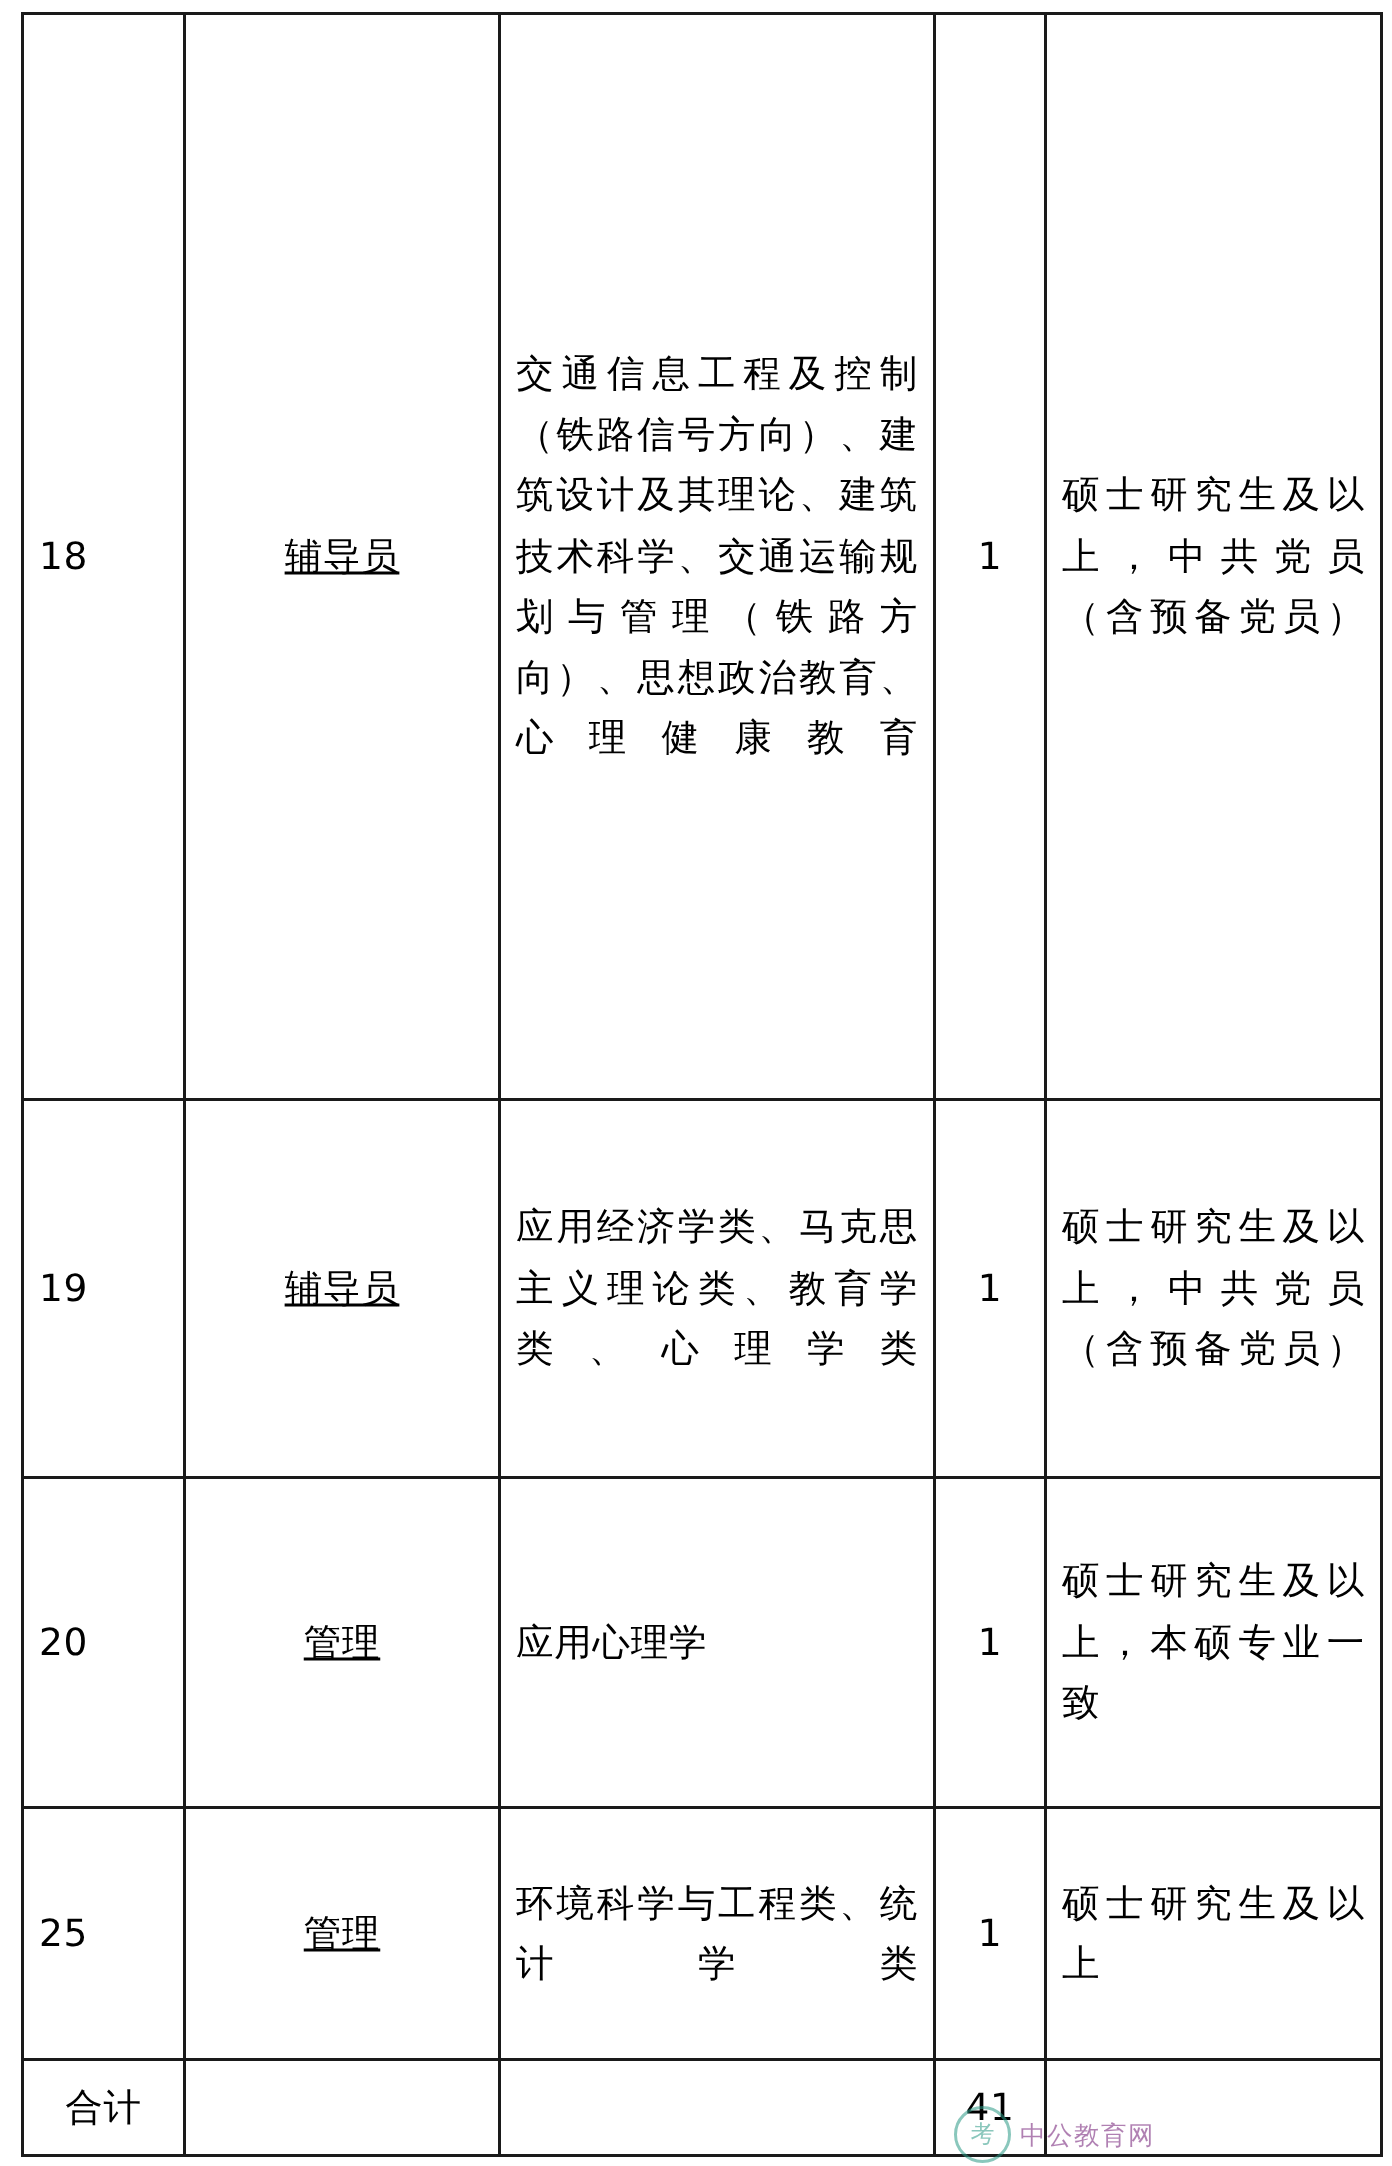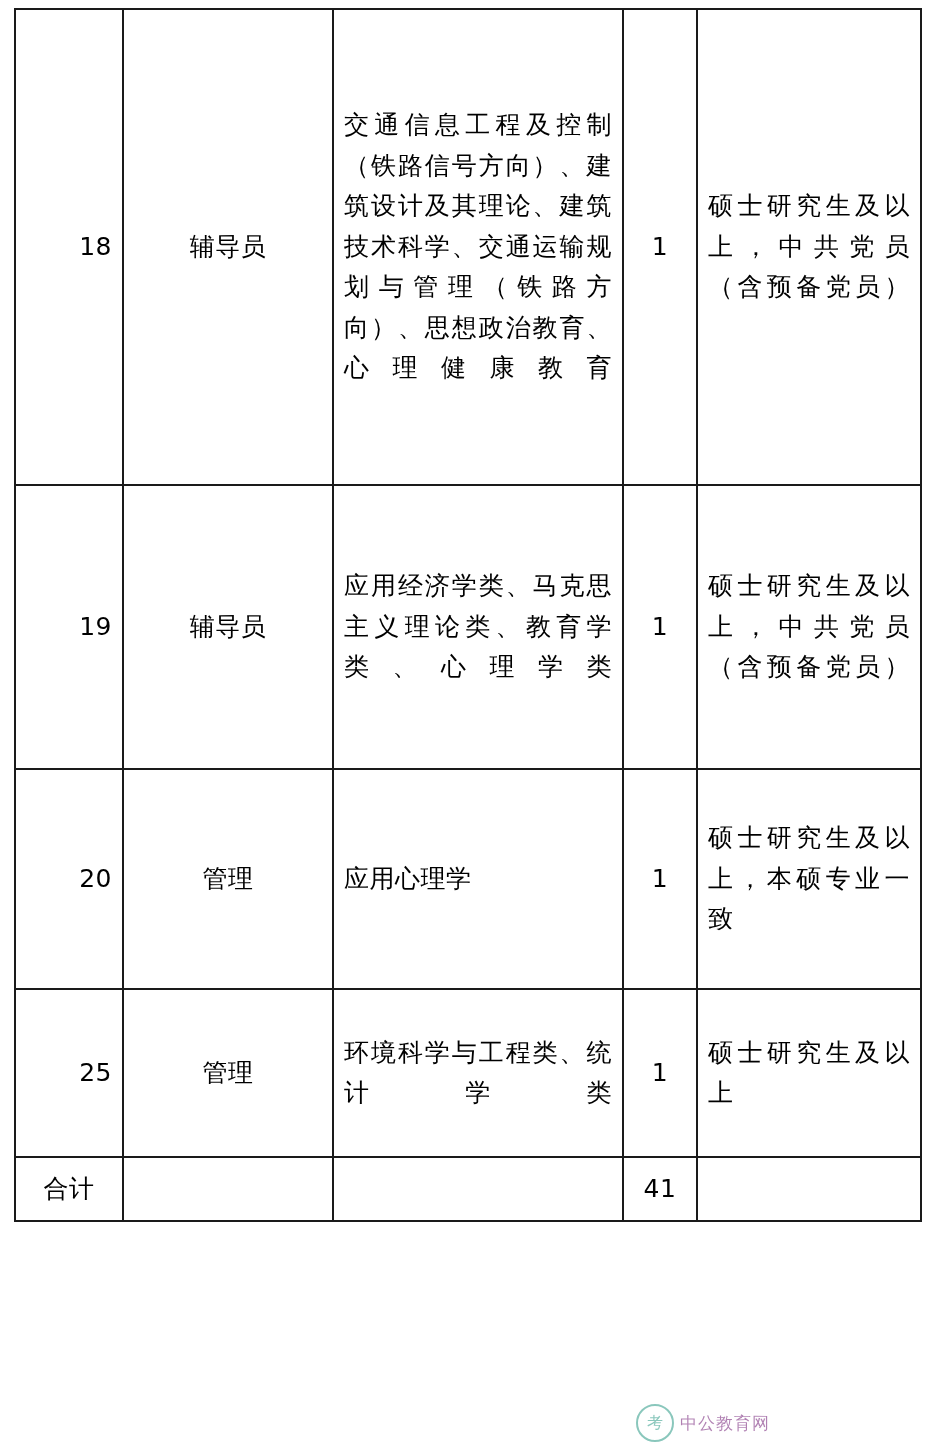--- a/index.html
+++ b/index.html
@@ -37,44 +37,45 @@
     letter-spacing: 0.5px;
   }
   
   col.c-no    { width: 108px; }
   col.c-post  { width: 210px; }
   col.c-major { width: 290px; }
   col.c-num   { width: 74px; }
   col.c-req   { width: 224px; }
 
   td.cell-no {
-    text-align: right;
+    text-align: left;
     font-size: 27px;
   }
   td.cell-post {
     text-align: center;
+    text-decoration: underline;
   }
   td.cell-major {
     text-align: justify;
     text-align-last: justify;
     text-justify: inter-ideograph;
   }
   td.cell-num {
     text-align: center;
     font-size: 26px;
   }
   td.cell-req {
     text-align: justify;
     text-align-last: justify;
     text-justify: inter-ideograph;
     margin-left: 12px;
   }
   
-  tr.row-18 td { height: 476px; }
-  tr.row-19 td { height: 284px; }
+  tr.row-18 td { height: 724px; }
+  tr.row-19 td { height: 252px; }
   tr.row-20 td { height: 220px; }
   tr.row-21 td { height: 168px; }
   tr.row-22 td { height: 130px; }
   tr.row-total td { height: 64px; }
 
   tr.row-18 td.cell-major,
   tr.row-18 td.cell-req { vertical-align: middle; }
 
   td.cell-total-label {
     text-align: center;

